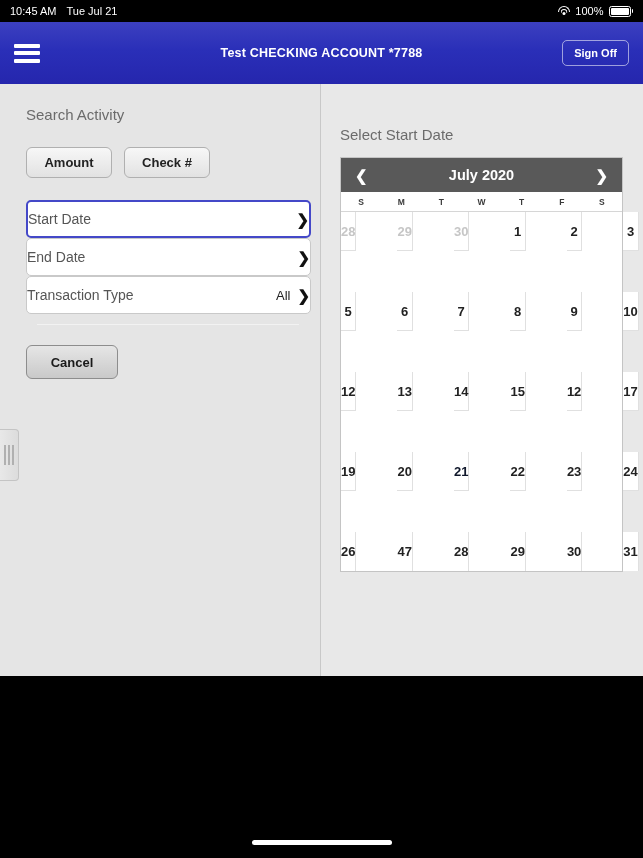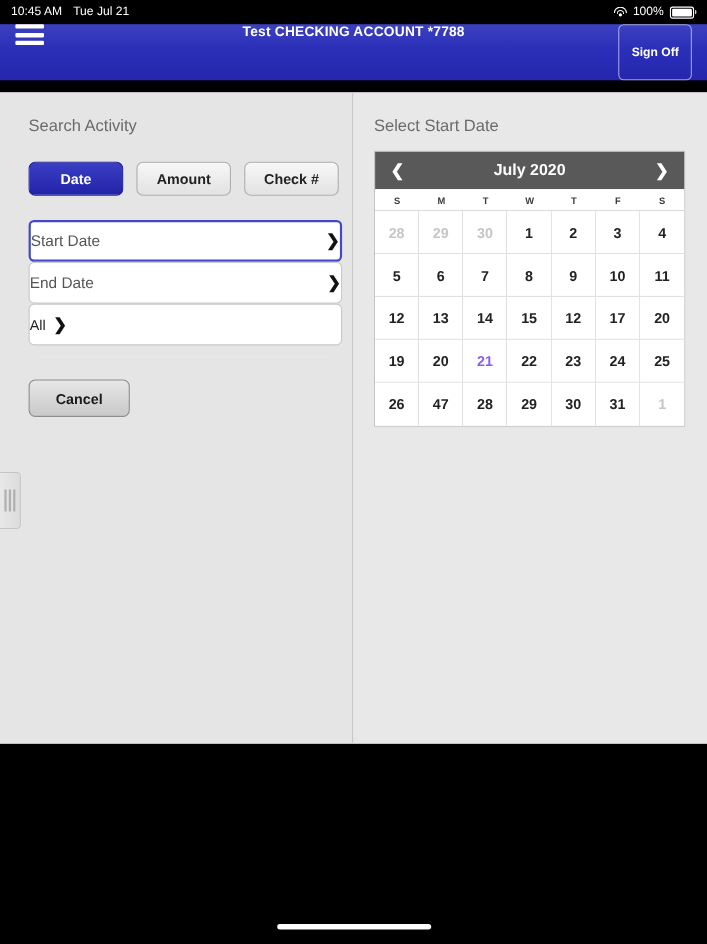--- a/index.html
+++ b/index.html
@@ -34,23 +34,23 @@
   .batt { display:inline-flex; align-items:center; }
   .batt-body {
     width:22px; height:11px; border:1px solid #fff; border-radius:2.5px;
     padding:1px; display:flex;
   }
   .batt-fill { flex:1; background:#fff; border-radius:1px; }
   .batt-cap { width:1.5px; height:4px; background:#fff; margin-left:1px; border-radius:0 1px 1px 0; }
 
   
   .navbar {
-    position:absolute; top:22px; left:0; width:643px; height:51px;
+    position:absolute; top:22px; left:0; width:643px; height:62px;
     background:linear-gradient(180deg,#3c40c0 0%,#2a2fb8 45%,#2526ad 100%);
-    display:flex; padding:0 14px;
+    display:flex; align-items:center; padding:0 14px;
   }
   .hamburger { width:26px; height:19px; display:flex; flex-direction:column;
     justify-content:space-between; cursor:pointer; }
   .hamburger span { display:block; height:4px; background:#fff; border-radius:1px; }
   .nav-title {
     position:absolute; left:0; right:0; text-align:center;
     color:#fff; font-size:12.5px; font-weight:bold; letter-spacing:.2px;
     pointer-events:none;
   }
   .signoff {
@@ -65,21 +65,21 @@
     position:absolute; top:84px; left:0; width:643px; height:592px;
     display:flex; background:#e5e5e5;
   }
   .pane-left { width:321px; height:100%; background:#e5e5e5;
     border-right:1px solid #c8c8c8; position:relative; }
   .pane-right { flex:1; height:100%; background:#e8e8e8; }
 
   .pane-heading {
     color:#6b6b6b; font-size:15px; padding:22px 0 0 26px;
   }
-  .pane-right .pane-heading { padding-left:19px; }
+  .pane-right .pane-heading { padding-left:19px;margin-top:20px; }
 
   
   .seg-row { display:flex; gap:12px; padding:24px 0 0 26px; }
   .seg-btn {
     width:86px; height:31px; border-radius:6px;
     font-size:13px; font-weight:bold; cursor:pointer;
     display:flex; align-items:center; justify-content:center;
     border:1px solid #b0b0b0;
     background:linear-gradient(180deg,#f7f7f7 0%,#e2e2e2 100%);
     color:#222;
@@ -146,31 +146,31 @@
   .cal-nav { font-size:15px; font-weight:bold; cursor:pointer; line-height:1; }
   .cal-month { flex:1; text-align:center; font-size:14.5px; font-weight:bold; }
   .cal-dow {
     display:grid; grid-template-columns:repeat(7,1fr);
     background:#fff; border-bottom:1px solid #d6d6d6;
   }
   .cal-dow div {
     text-align:center; font-size:8.5px; font-weight:bold;
     color:#3a3a3a; padding:5px 0 4px;
   }
-  .cal-grid { display:grid; grid-template-columns:repeat(7,1fr); }
+  .cal-grid { display:grid; grid-template-columns:repeat(7,1fr);gap:41px; }
   .cal-cell {
     height:39px; display:flex; align-items:center; justify-content:center;
     font-size:13px; font-weight:bold; color:#222;
     border-right:1px solid #e0e0e0; border-bottom:1px solid #e0e0e0;
     background:#fff; cursor:pointer;
   }
   .cal-cell:nth-child(7n) { border-right:none; }
   .cal-grid .cal-cell:nth-last-child(-n+7) { border-bottom:none; }
   .cal-cell.muted { color:#c6c6c6; font-weight:bold; }
-  .cal-cell.today { color:#8b5cf6; }
+  .cal-cell.today { color:#0f172a; }
 
   
   .home-bar {
     position:absolute; bottom:13px; left:50%; transform:translateX(-50%);
     width:140px; height:5px; background:#fff; border-radius:3px;
   }
 </style>
 </head>
 <body>
 
@@ -206,37 +206,37 @@
     <div class="nav-title">Test CHECKING ACCOUNT *7788</div>
     <button class="signoff">Sign Off</button>
   </div>
 
   <div class="content">
 
     <div class="pane-left">
       <div class="pane-heading">Search Activity</div>
 
       <div class="seg-row">
-        <div class="seg-btn active">Date</div>
         <div class="seg-btn">Amount</div>
         <div class="seg-btn">Check #</div>
       </div>
 
       <div class="fields">
         <div class="field focused">
           <span class="field-label">Start Date</span>
           <span class="field-value"></span>
           <span class="chev">❯</span>
         </div>
         <div class="field">
           <span class="field-label">End Date</span>
           <span class="field-value"></span>
           <span class="chev">❯</span>
         </div>
         <div class="field">
+          <span class="field-label">Transaction Type</span>
           <span class="field-value">All</span>
           <span class="chev">❯</span>
         </div>
       </div>
 
       <div class="divider"></div>
 
       <div class="actions">
         <div class="btn-cancel">Cancel</div>
       </div>

